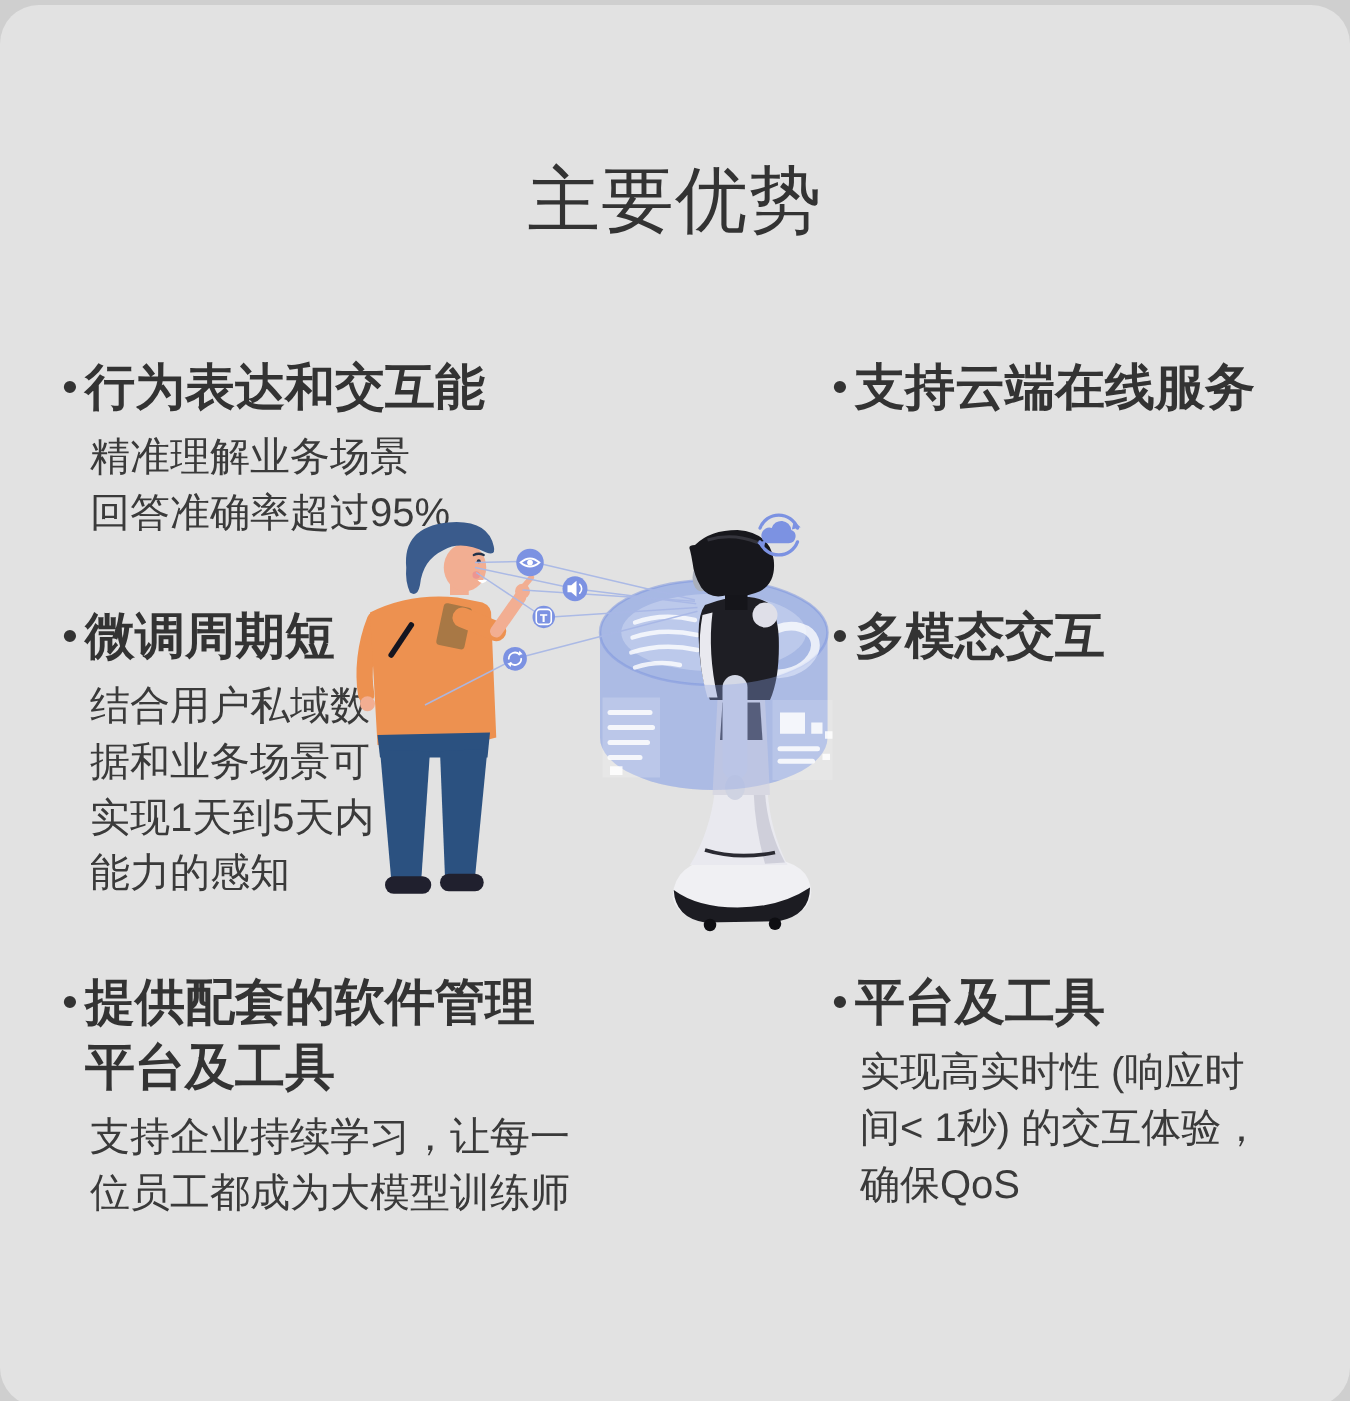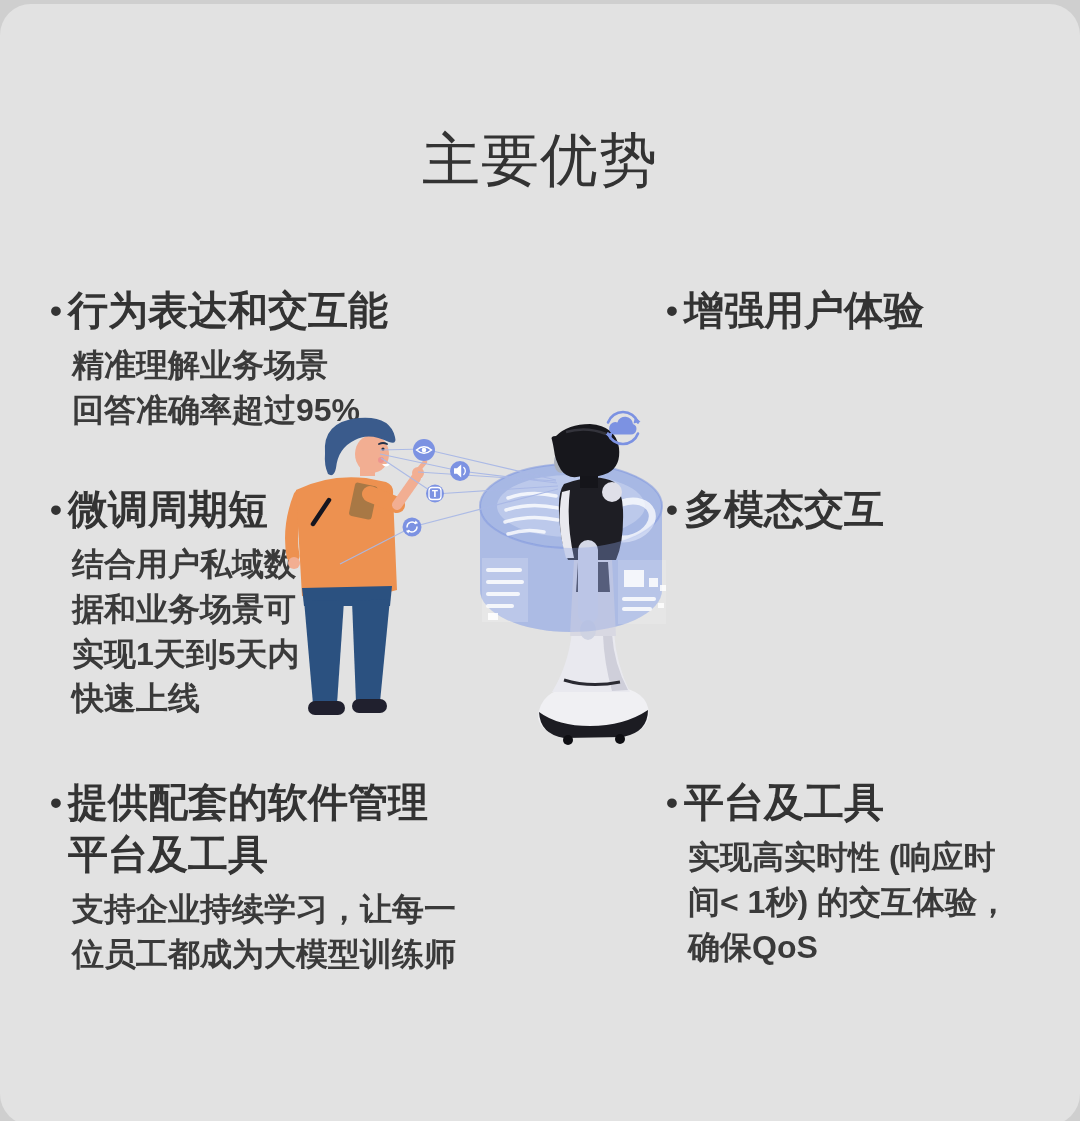--- a/index.html
+++ b/index.html
@@ -28,21 +28,21 @@
   .adv-heading{
     display:flex;align-items:flex-start;
     font-size:40px;font-weight:700;line-height:1.3;color:var(--text);
     margin-bottom:7px;
   }
   .adv-heading .bullet{
     width:18px;flex:0 0 18px;font-size:34px;line-height:52px;color:var(--text);
   }
   .adv-heading-text{white-space:pre-line;}
   .adv-body{
-    margin-left:22px;font-size:32px;font-weight:700;line-height:1.4;
+    margin-left:22px;font-size:32px;font-weight:400;line-height:1.4;
     color:#3a3a3a;white-space:pre-line;
   }
   .illustration{position:absolute;left:268px;top:388px;width:420px;height:360px;}
 </style>
 </head>
 <body>
 
 <div class="slide">
 
   <h1 class="page-title">主要优势</h1>
@@ -57,37 +57,37 @@
   </div>
 
   <div class="adv-item pos-l2">
     <div class="adv-heading">
       <span class="bullet">•</span>
       <span class="adv-heading-text">微调周期短</span>
     </div>
     <div class="adv-body">结合用户私域数
 据和业务场景可
 实现1天到5天内
-快速上线</div>
+能力的感知</div>
   </div>
 
   <div class="adv-item pos-l3">
     <div class="adv-heading">
       <span class="bullet">•</span>
       <span class="adv-heading-text">提供配套的软件管理
 平台及工具</span>
     </div>
     <div class="adv-body">支持企业持续学习，让每一
 位员工都成为大模型训练师</div>
   </div>
 
   <div class="adv-item pos-r1">
     <div class="adv-heading">
       <span class="bullet">•</span>
-      <span class="adv-heading-text">增强用户体验</span>
+      <span class="adv-heading-text">支持云端在线服务</span>
     </div>
   </div>
 
   <div class="adv-item pos-r2">
     <div class="adv-heading">
       <span class="bullet">•</span>
       <span class="adv-heading-text">多模态交互</span>
     </div>
   </div>
 

